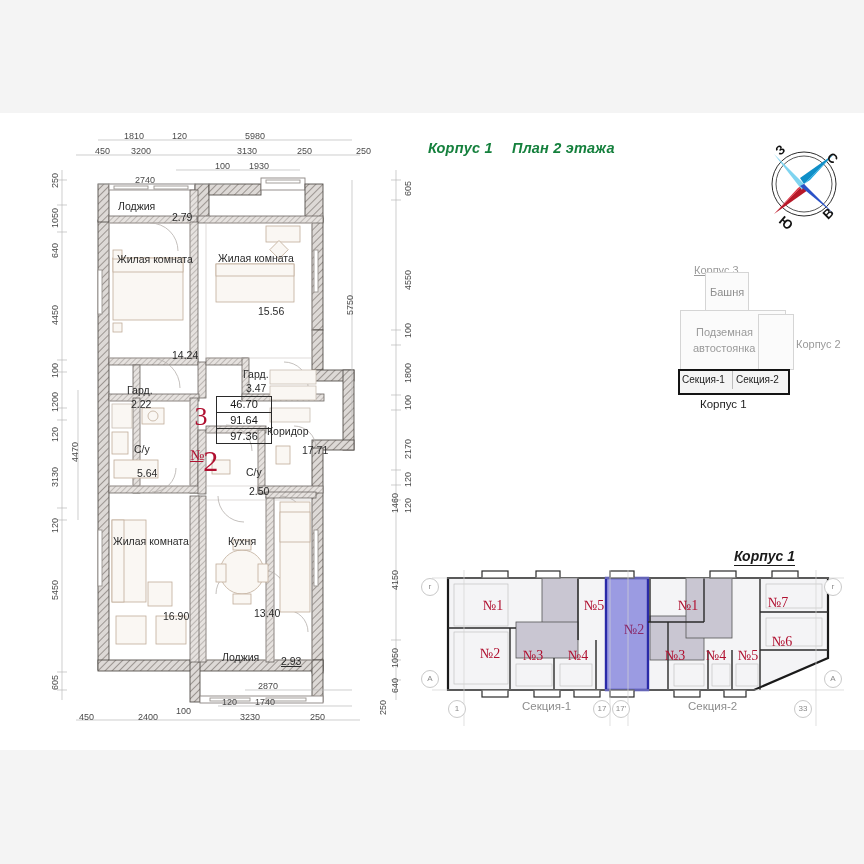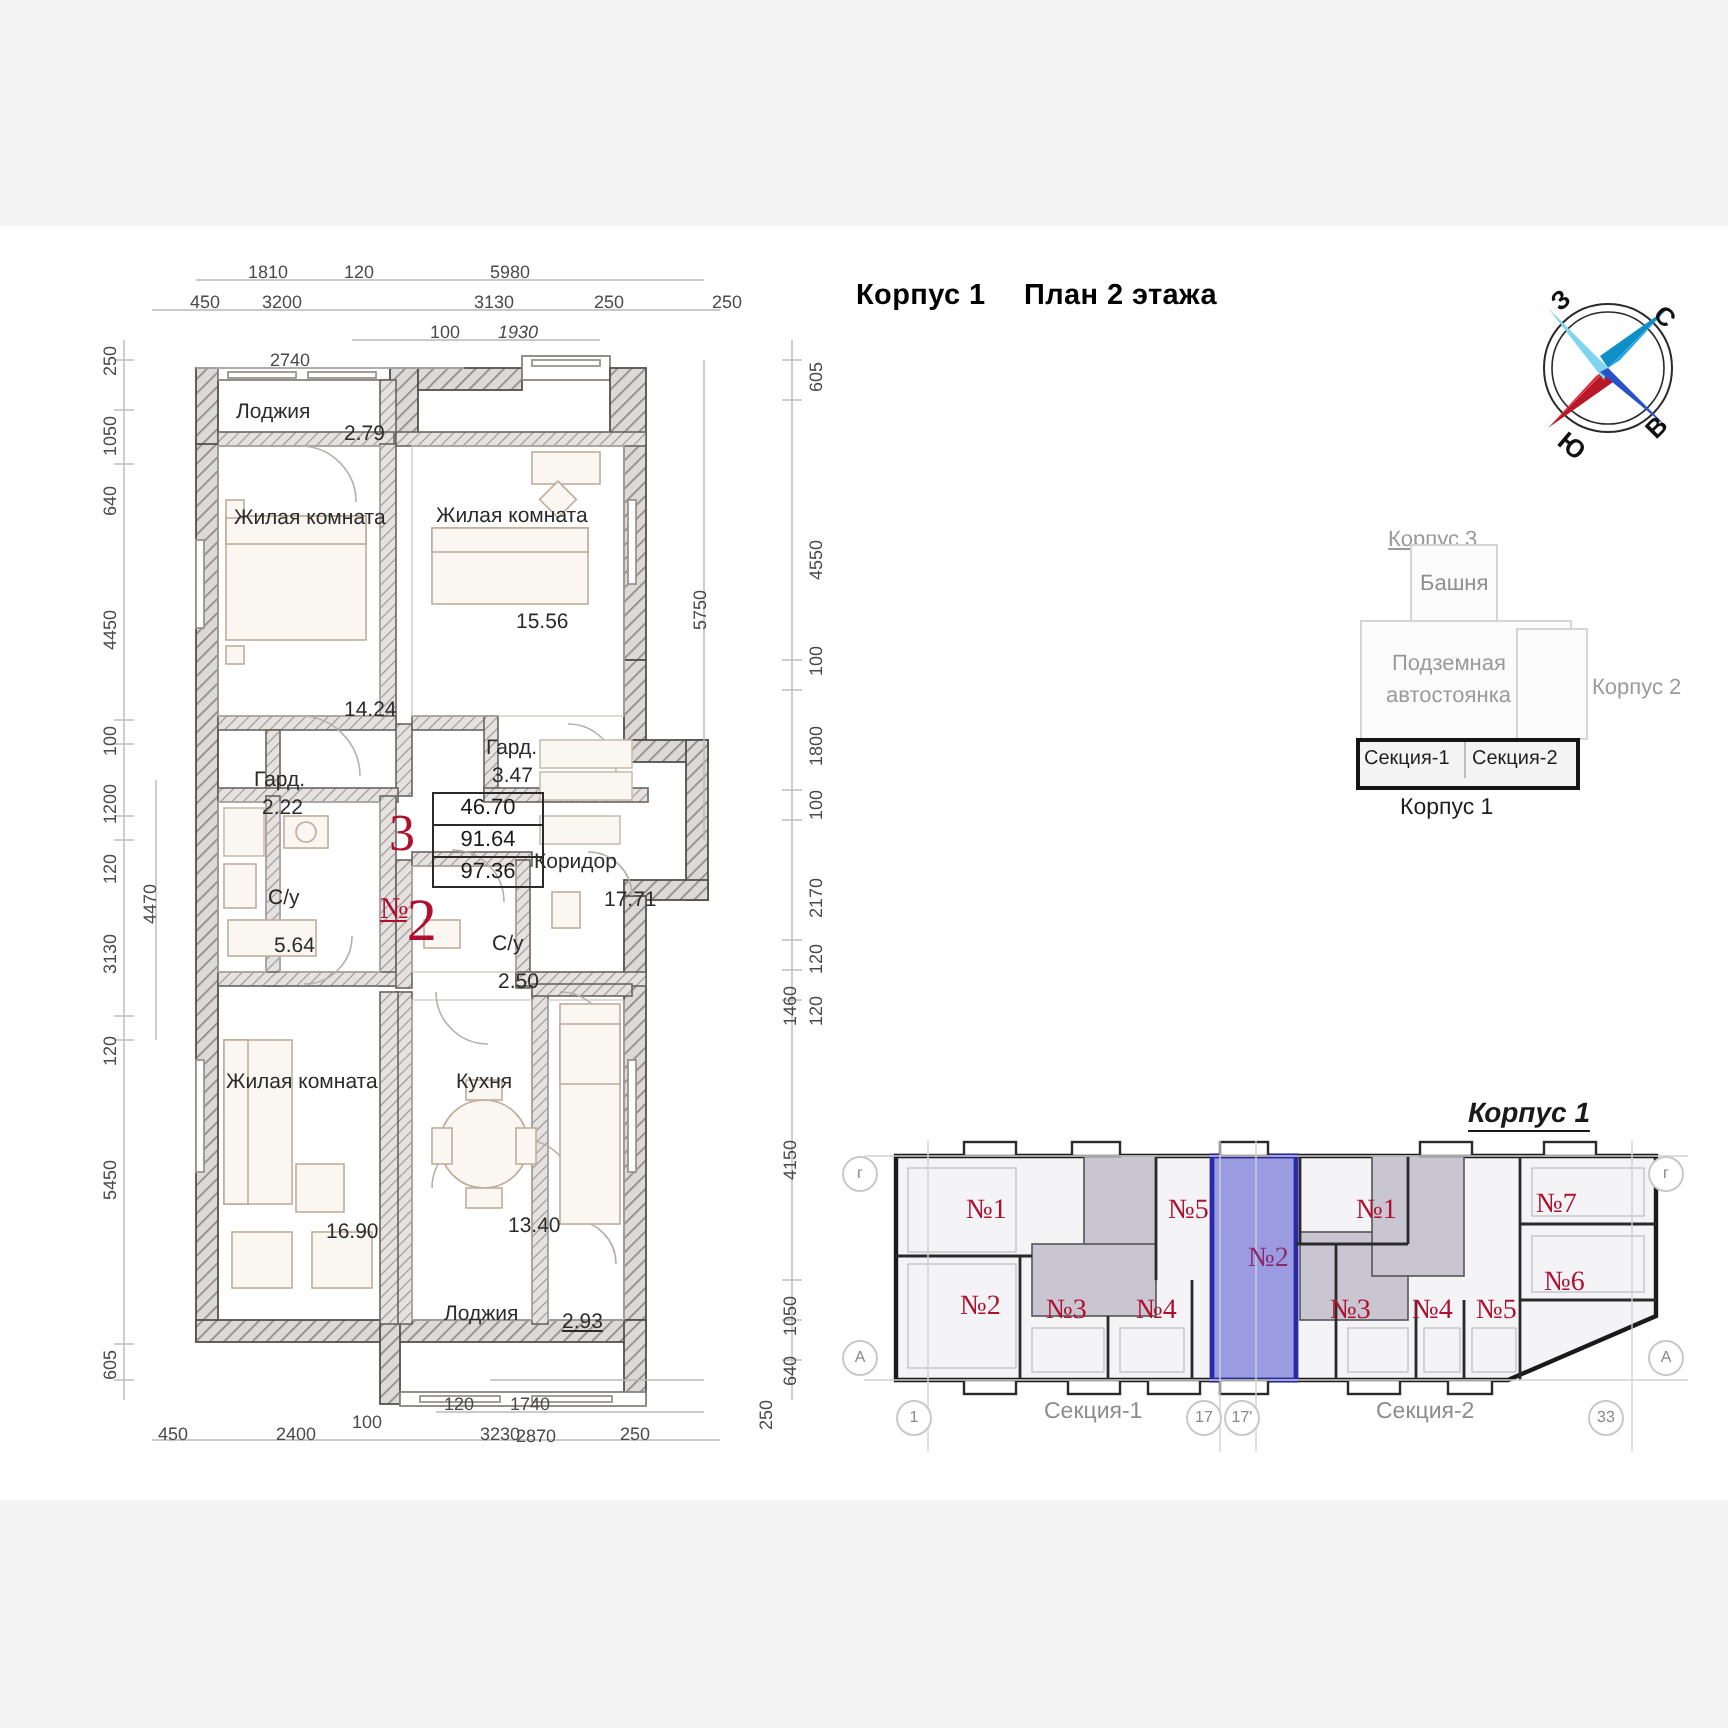--- a/index.html
+++ b/index.html
@@ -14,21 +14,21 @@
   
   .band{position:absolute;left:0;width:864px;background:#f2f2f2;}
   .band.top2{top:0;height:113px;background:#f4f4f4;}
   .white-stage{position:absolute;left:0;top:113px;width:864px;height:637px;background:#ffffff;}
   .band.bot2{top:750px;height:114px;background:#f4f4f4;}
 
   .abs{position:absolute;}
 
   
   .title-block{left:428px;top:138px;}
-  .title-line{font-weight:bold;font-size:14.5px;color:#000000;
+  .title-line{font-style:italic;font-weight:bold;font-size:14.5px;color:#15803d;
     letter-spacing:.2px;line-height:20px;white-space:nowrap;}
   .title-line span.col2{display:inline-block;width:84px;}
 
   
   .compass{left:756px;top:136px;width:96px;height:96px;}
   .compass svg{display:block;}
 
   
   .siteplan{left:660px;top:250px;width:190px;height:180px;}
   .sp-label{position:absolute;font-size:11px;color:#9a9a9a;white-space:nowrap;
@@ -373,25 +373,25 @@
   <div class="abs dim" style="left:172px;top:131px;">120</div>
   <div class="abs dim" style="left:245px;top:131px;">5980</div>
 
   <div class="abs dim" style="left:95px;top:146px;">450</div>
   <div class="abs dim" style="left:131px;top:146px;">3200</div>
   <div class="abs dim" style="left:237px;top:146px;">3130</div>
   <div class="abs dim" style="left:297px;top:146px;">250</div>
   <div class="abs dim" style="left:356px;top:146px;">250</div>
 
   <div class="abs dim" style="left:215px;top:161px;">100</div>
-  <div class="abs dim" style="left:249px;top:161px;font-style:italic;">1930</div>
+  <div class="abs dim" style="left:249px;top:161px;">1930</div>
 
   <div class="abs dim" style="left:135px;top:175px;">2740</div>
 
-  <div class="abs dim" style="left:258px;top:681px;margin-top:32px;">2870</div>
+  <div class="abs dim" style="left:258px;top:681px;">2870</div>
   <div class="abs dim" style="left:222px;top:697px;">120</div>
   <div class="abs dim" style="left:255px;top:697px;">1740</div>
 
   <div class="abs dim" style="left:79px;top:712px;">450</div>
   <div class="abs dim" style="left:138px;top:712px;">2400</div>
   <div class="abs dim" style="left:176px;top:706px;">100</div>
   <div class="abs dim" style="left:240px;top:712px;">3230</div>
   <div class="abs dim" style="left:310px;top:712px;">250</div>
 
   <div class="abs dim vert" style="left:50px;top:188px;">250</div>

